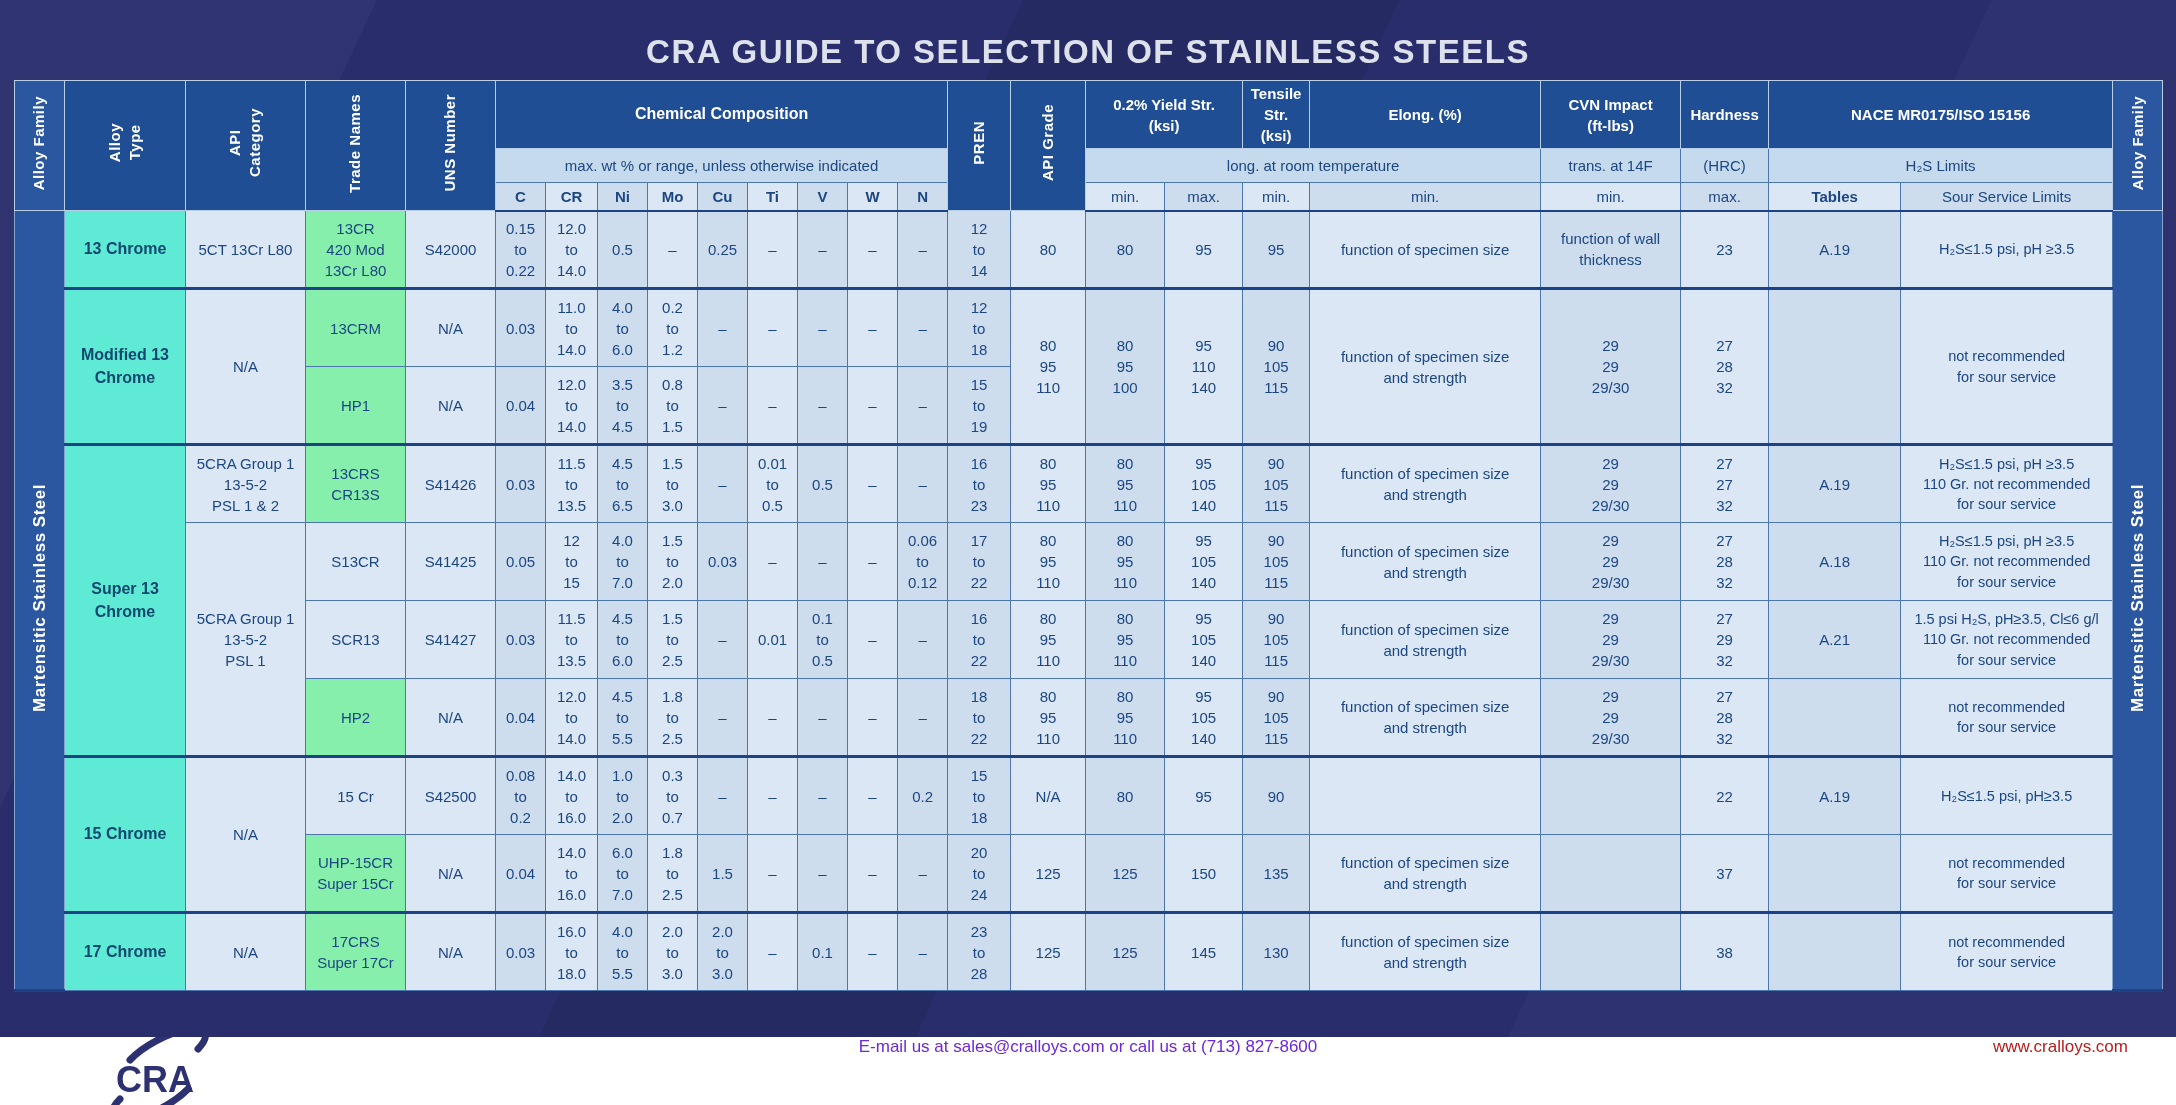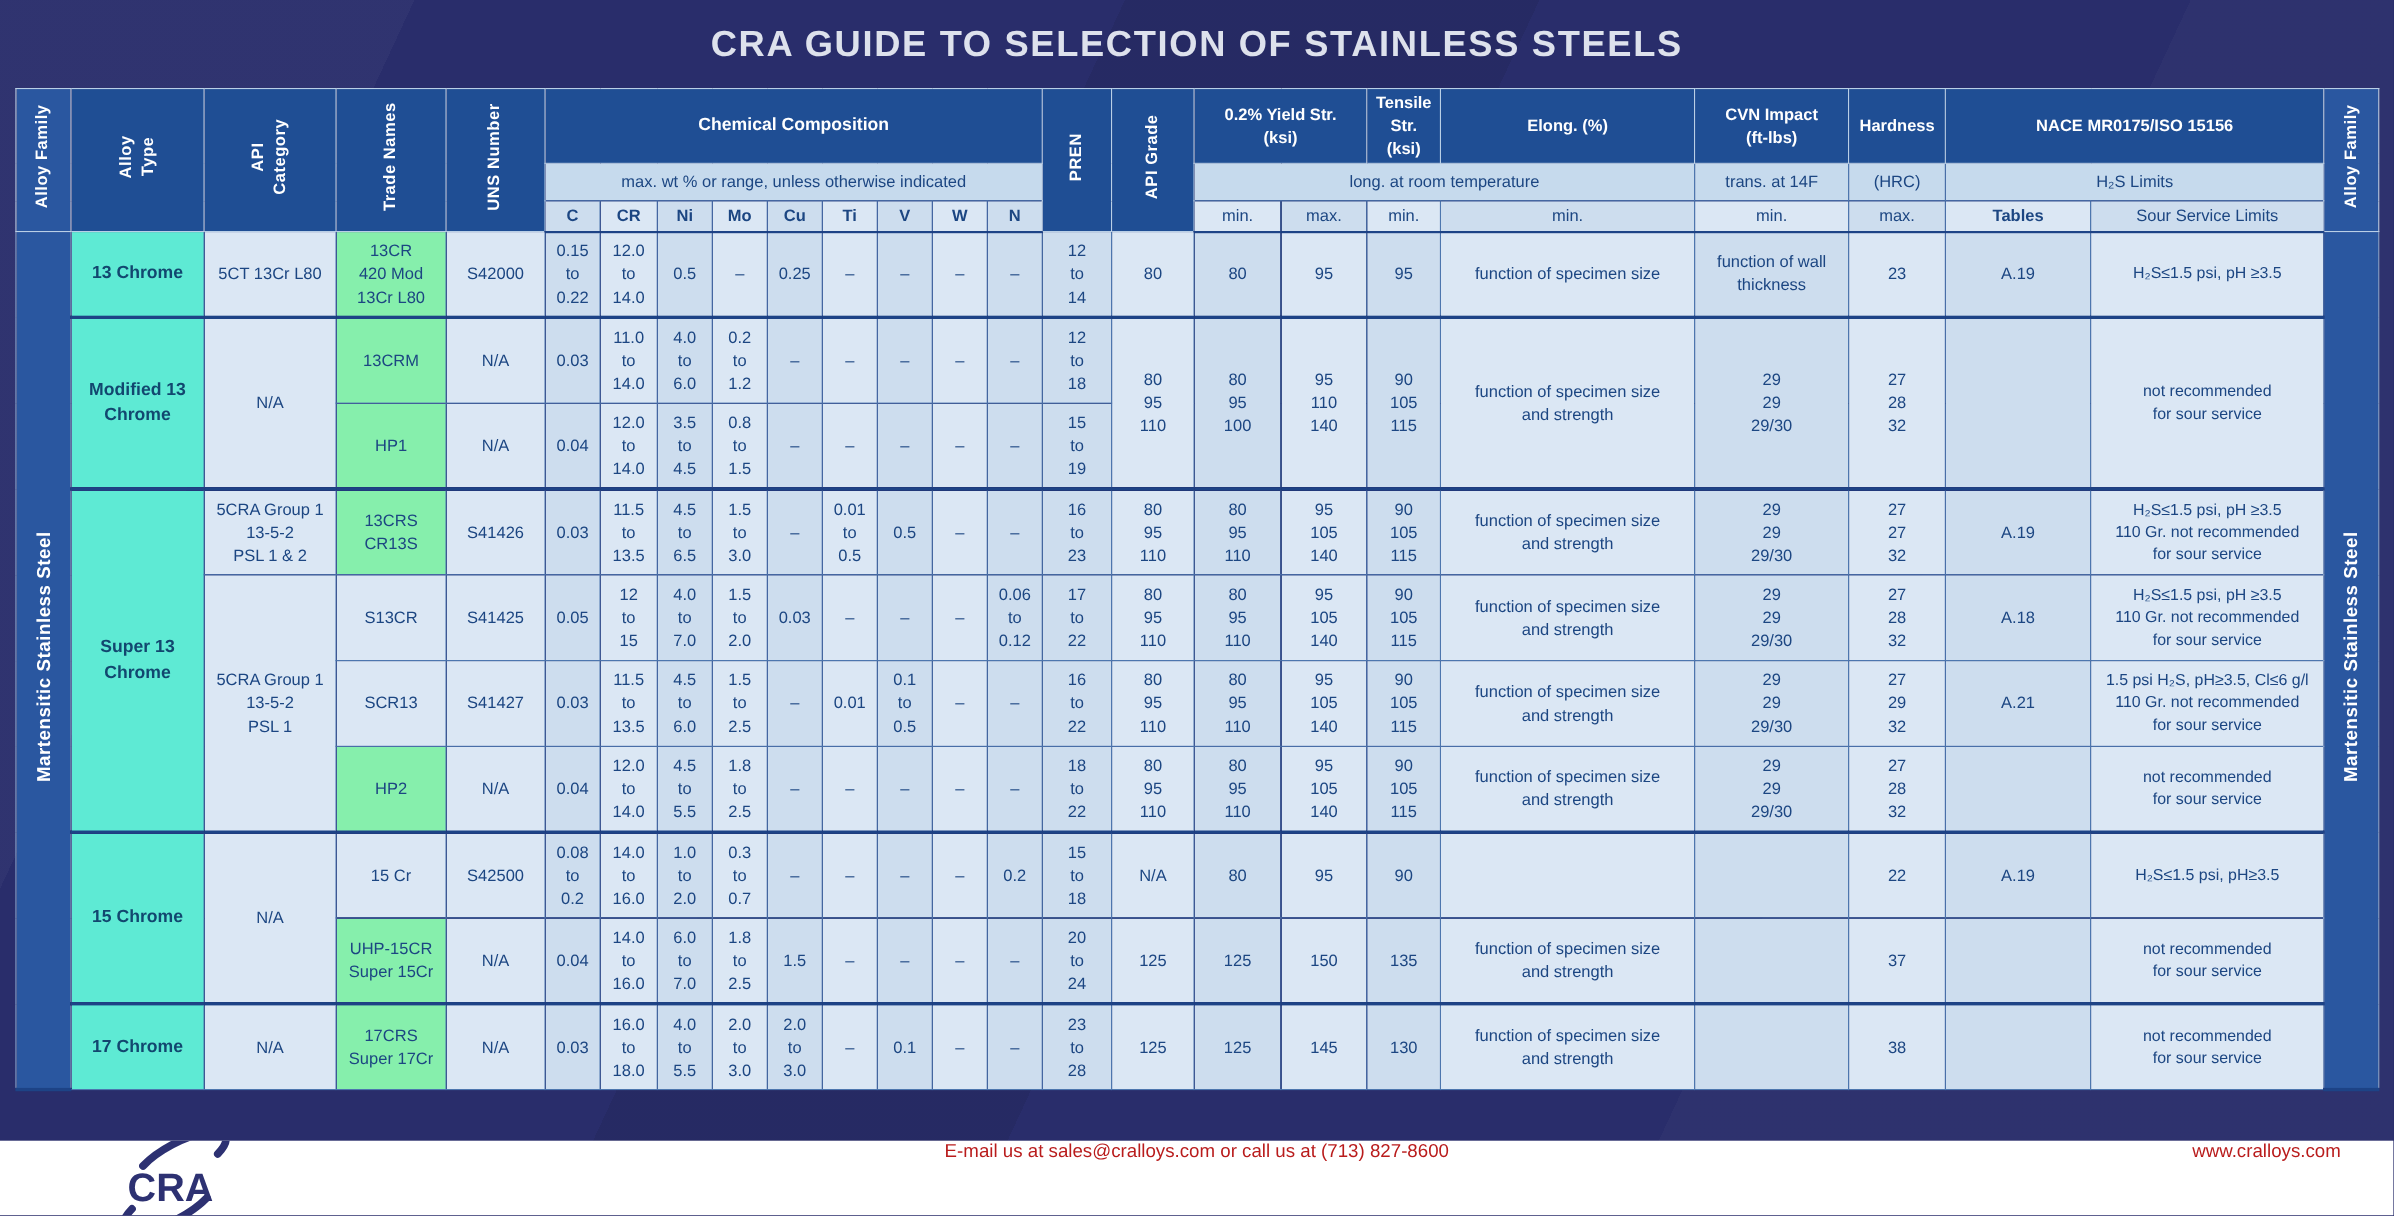--- a/index.html
+++ b/index.html
@@ -7,21 +7,21 @@
     width:2176px;height:1105px;position:relative;overflow:hidden;
     background:#292d6b;
     font-family:"Liberation Sans",sans-serif;
   }
   .bg-pattern{
     position:absolute;inset:0;pointer-events:none;
     background:
       linear-gradient(115deg, rgba(255,255,255,0.03) 0 14%, rgba(255,255,255,0) 14% 38%, rgba(0,0,0,0.07) 38% 52%, rgba(255,255,255,0) 52% 74%, rgba(255,255,255,0.025) 74% 100%);
   }
   .title-bar{
-    position:absolute;top:0;left:0;right:0;height:80px;
+    position:absolute;top:12px;left:0;right:0;height:80px;
     display:flex;align-items:center;justify-content:center;
   }
   .title-bar h1{
     margin:0;color:#dde1ec;font-size:33px;font-weight:bold;letter-spacing:1.5px;
   }
   .table-wrap{position:absolute;top:80px;left:14px;}
   table{border-collapse:collapse;table-layout:fixed;width:2148px;border:1px solid #2a57a0;}
   th,td{
     padding:2px 4px;text-align:center;vertical-align:middle;
     white-space:pre-line;overflow:hidden;
@@ -55,21 +55,21 @@
   tr.gend td,td.bb{border-bottom:3px solid #1d4386;}
   .small-cell{font-size:14.5px;}
   
   .footer{
     position:absolute;left:0;right:0;bottom:0;height:68px;background:#ffffff;
     display:flex;align-items:flex-start;padding-left:40px;
   }
   .logo{margin-left:60px;flex:0 0 auto;}
   .contact{
     position:absolute;left:50%;transform:translateX(-50%);
-    font-size:17px;color:#b91c1c;
+    font-size:17px;color:#6d28d9;
   }
   .site{position:absolute;right:48px;font-size:17px;color:#b91c1c;}
 </style>
 </head>
 <body>
 
 <div class="bg-pattern"></div>
 
 <div class="title-bar">
   <h1>CRA GUIDE TO SELECTION OF STAINLESS STEELS</h1>

